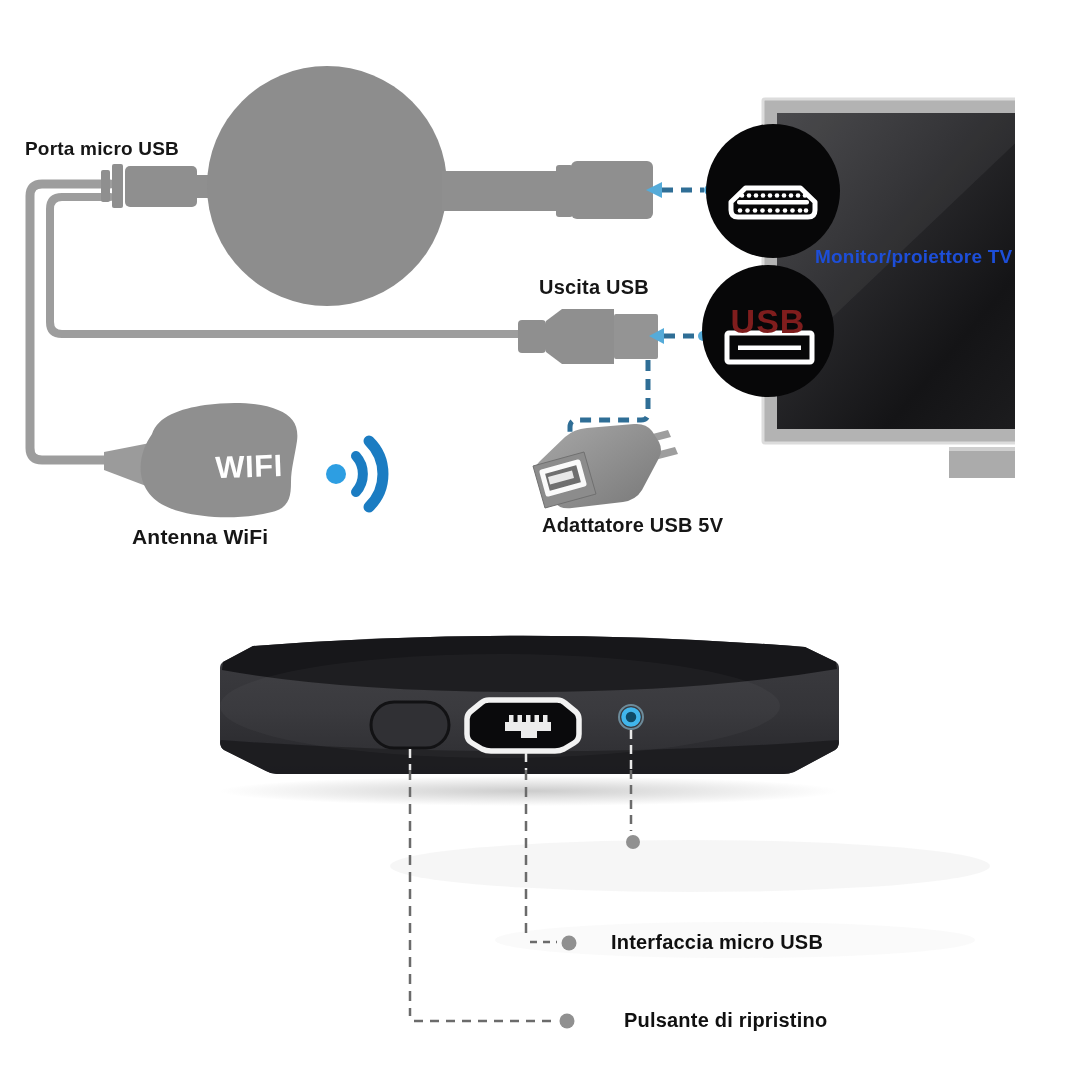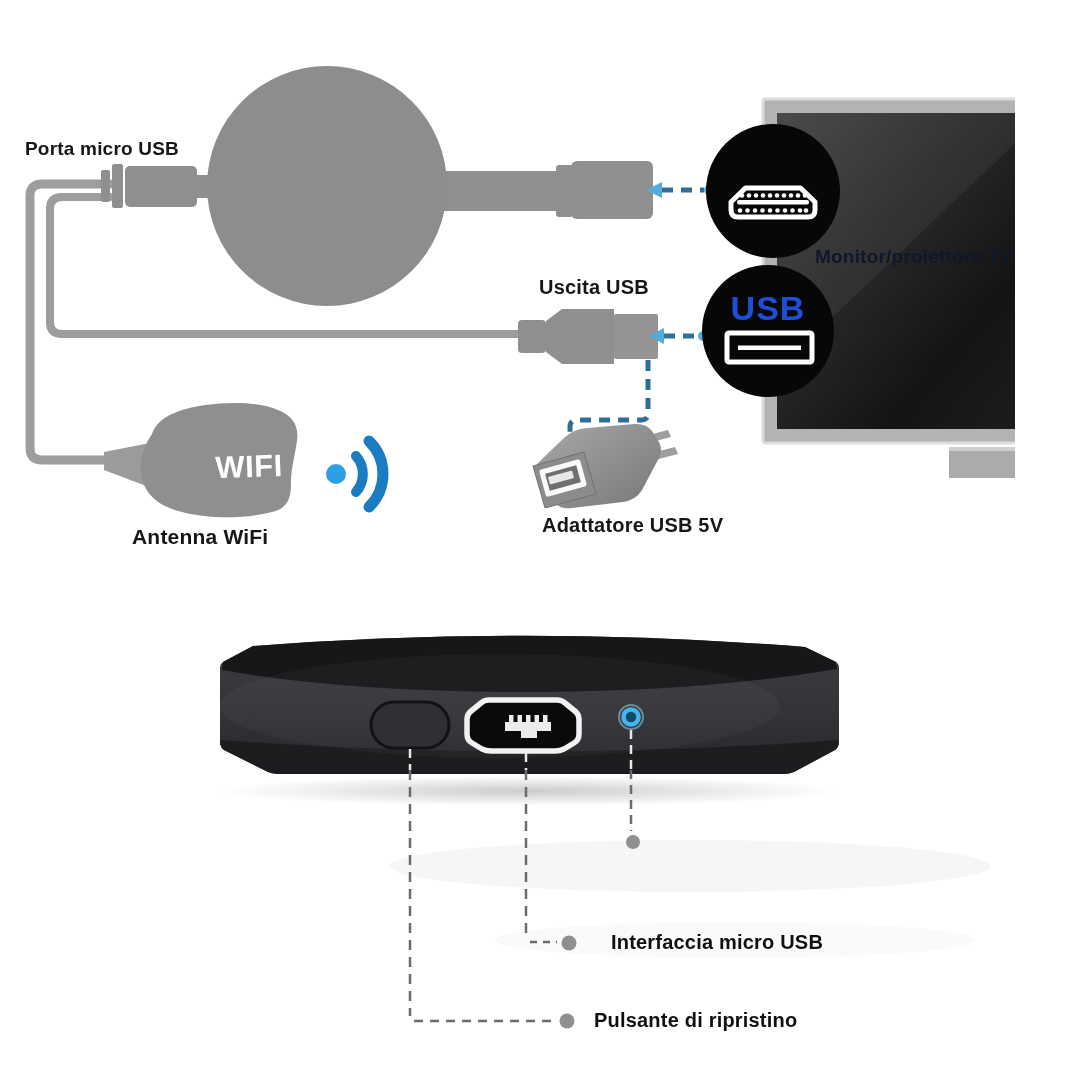--- a/index.html
+++ b/index.html
@@ -5,40 +5,40 @@
   html,body{margin:0;padding:0;background:#ffffff;}
   .stage{
     position:relative;width:1015px;height:1080px;background:#ffffff;overflow:hidden;
     font-family:"Liberation Sans","DejaVu Sans",sans-serif;
   }
   .stage svg{position:absolute;left:0;top:0;}
   .lbl{
     position:absolute;font-weight:700;color:#161616;font-size:19px;line-height:22px;
     white-space:nowrap;letter-spacing:.2px;
   }
-  .lbl-white{color:#0f172a;}
+  .lbl-white{color:#1d4ed8;}
   .lbl-bottom{font-size:20px;color:#101010;}
   .wifi-badge{
     position:absolute;left:206px;top:449px;width:86px;text-align:center;
     font-weight:700;font-size:31px;color:#ffffff;letter-spacing:.5px;
     transform:rotate(-2deg);
   }
   .usb-badge{
-    position:absolute;left:718px;top:289px;width:100px;text-align:center;
-    font-weight:700;font-size:34px;color:#1d4ed8;letter-spacing:1px;
+    position:absolute;left:718px;top:302px;width:100px;text-align:center;
+    font-weight:700;font-size:34px;color:#7f1d1d;letter-spacing:1px;
   }
   .lbl-porta{left:25px;top:138px;}
   .lbl-spina{left:472px;top:129px;}
   .lbl-uscita{left:539px;top:276px;font-size:20px;}
   .lbl-monitor{left:815px;top:246px;}
   .lbl-antenna{left:132px;top:526px;font-size:21px;}
   .lbl-adattatore{left:517px;top:514px;font-size:20px;margin-left:25px;}
   .lbl-indicatore{left:677px;top:834px;}
   .lbl-interfaccia{left:611px;top:931px;}
-  .lbl-pulsante{left:594px;top:1009px;text-align:right;}
+  .lbl-pulsante{left:624px;top:1009px;text-align:right;}
 </style>
 </head>
 <body>
 
 <div class="stage">
 
 <svg width="1080" height="1080" viewBox="0 0 1080 1080">
   <defs>
     <linearGradient id="screenGrad" x1="0" y1="0" x2="1" y2="1">
       <stop offset="0" stop-color="#414144"></stop>

